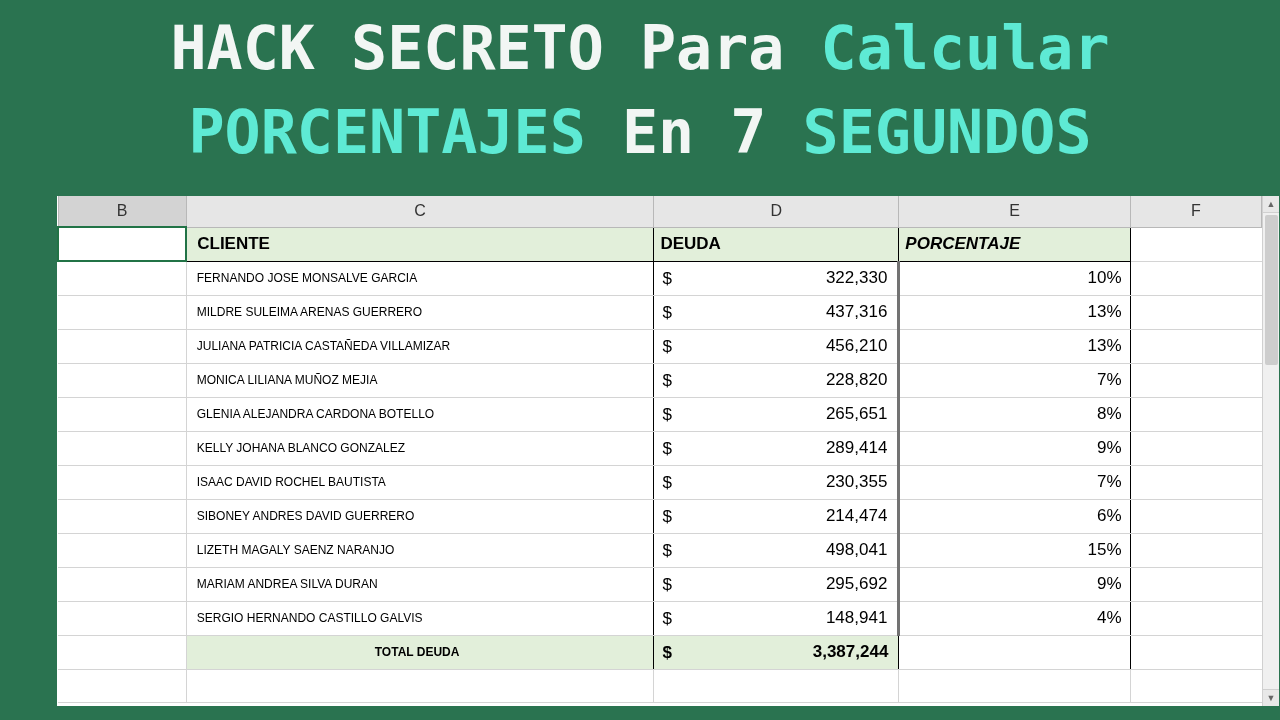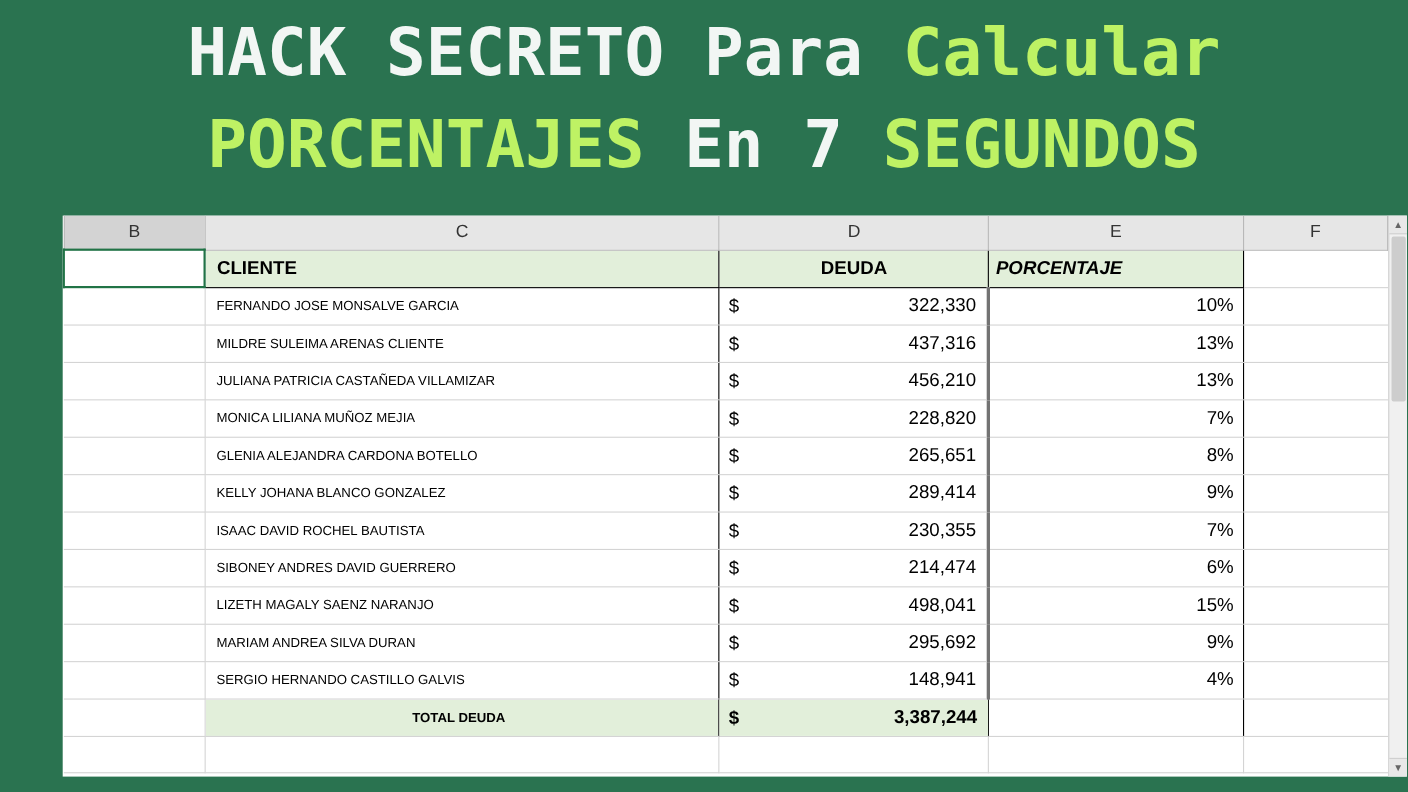--- a/index.html
+++ b/index.html
@@ -19,21 +19,21 @@
     font-family: "DejaVu Sans Mono", monospace;
     font-weight: bold;
     letter-spacing: 0px;
   }
   .title-line {
     font-size: 60px;
     line-height: 84px;
     color: #f2f6f4;
     white-space: nowrap;
   }
-  .hl { color: #bef264; }
+  .hl { color: #5eead4; }
 
   
   .sheet-wrap {
     position: absolute;
     left: 57px;
     top: 196px;
     width: 1222px;
     height: 510px;
     background: #ffffff;
     display: flex;
@@ -105,21 +105,21 @@
   }
   tr.hdr td.col-b,
   tr.hdr td.col-f {
     background: #ffffff;
     border: 1px solid #d4d4d4;
     font-weight: normal;
   }
   tr.hdr td.col-b { border-left: none; }
   tr.hdr td.col-f { border-right: none; }
   tr.hdr td.cliente { text-align: left; padding-left: 10px; }
-  tr.hdr td.deuda { text-align: center; }
+  tr.hdr td.deuda { }
   tr.hdr td.porcentaje { text-align: left; padding-left: 6px; font-style: italic; }
 
   
   td.selected {
     border: 2px solid #217346 !important;
   }
 
   tbody td.name {
     border-left: 1px solid #000;
     border-right: 1px solid #000;
@@ -246,21 +246,21 @@
 
           <tr>
             <td class="col-b"></td>
             <td class="name">FERNANDO JOSE MONSALVE GARCIA</td>
             <td class="money"><span class="cur">$</span><span>322,330</span></td>
             <td class="pct">10%</td>
             <td class="col-f"></td>
           </tr>
           <tr>
             <td class="col-b"></td>
-            <td class="name">MILDRE SULEIMA ARENAS CLIENTE</td>
+            <td class="name">MILDRE SULEIMA ARENAS GUERRERO</td>
             <td class="money"><span class="cur">$</span><span>437,316</span></td>
             <td class="pct">13%</td>
             <td class="col-f"></td>
           </tr>
           <tr>
             <td class="col-b"></td>
             <td class="name">JULIANA PATRICIA CASTAÑEDA VILLAMIZAR</td>
             <td class="money"><span class="cur">$</span><span>456,210</span></td>
             <td class="pct">13%</td>
             <td class="col-f"></td>

